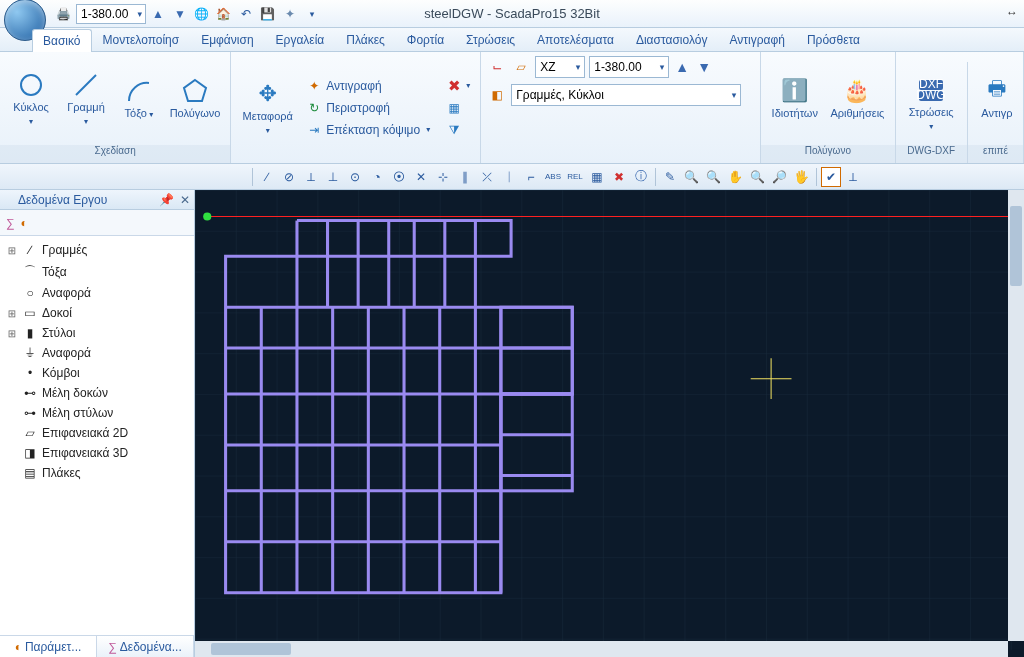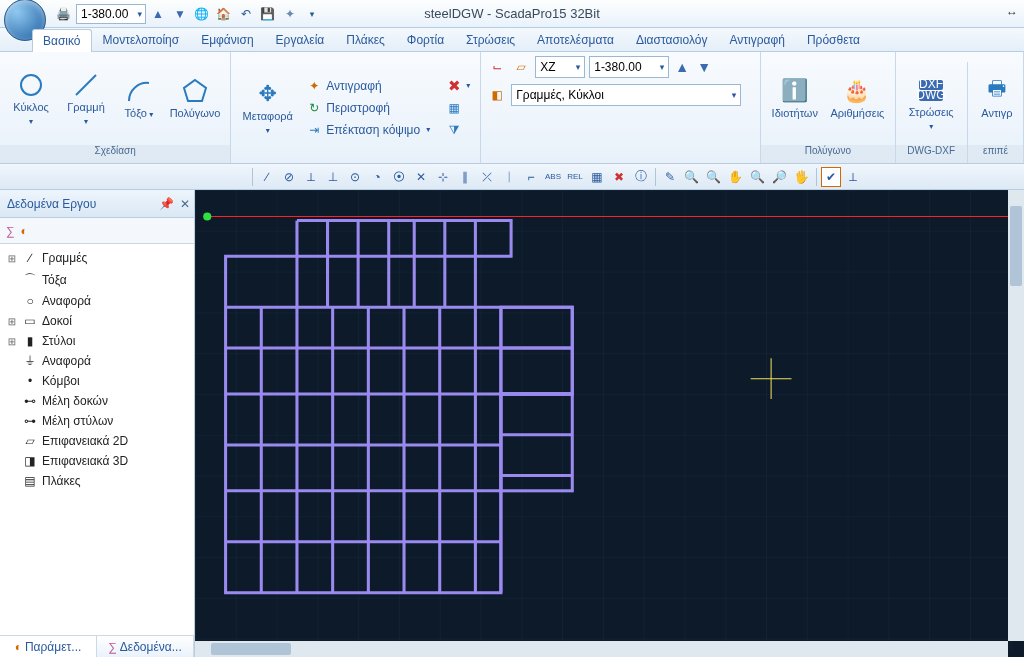--- a/index.html
+++ b/index.html
@@ -42,21 +42,21 @@
 .combo.long { min-width: 230px; }
 
 
 .toolbar-strip { height: 26px; background: linear-gradient(#f0f6fc, #dde9f5); border-bottom: 1px solid #b8cde0; display: flex; align-items: center; padding-left: 250px; gap: 2px; }
 .tb-btn { width: 20px; height: 20px; display: flex; align-items: center; justify-content: center; cursor: pointer; color: #2a5a9e; font-size: 12px; }
 .tb-sep { width: 1px; height: 18px; background: #b0c4d8; margin: 0 2px; }
 
 
 .main { display: flex; height: 467px; }
 .sidebar { width: 195px; background: #fff; border-right: 1px solid #b8cde0; display: flex; flex-direction: column; }
-.side-title { height: 28px; background: linear-gradient(#eef5fc, #dae8f5); border-bottom: 1px solid #b8cde0; display: flex; align-items: center; padding: 0 7px; color: #2a5a9e; font-size: 11px; position: relative; }
+.side-title { height: 20px; background: linear-gradient(#eef5fc, #dae8f5); border-bottom: 1px solid #b8cde0; display: flex; align-items: center; padding: 0 18px; color: #2a5a9e; font-size: 11px; position: relative; }
 .side-title .pin { position: absolute; right: 20px; color: #4a6a8e; cursor: pointer; }
 .side-title .close { position: absolute; right: 4px; color: #4a6a8e; cursor: pointer; }
 .side-tabs { height: 26px; background: #f4f8fc; border-bottom: 1px solid #cad8e8; display: flex; align-items: center; gap: 6px; padding: 0 6px; }
 .side-tabs .sico { cursor: pointer; }
 .tree { flex: 1; overflow: auto; padding: 4px 2px; }
 .tree-item { display: flex; align-items: center; gap: 4px; padding: 3px 4px; color: #222; cursor: pointer; }
 .tree-item .exp { width: 12px; color: #666; font-size: 10px; text-align: center; }
 .tree-item .tico { width: 16px; display: flex; justify-content: center; }
 .side-bottom { height: 22px; border-top: 1px solid #cad8e8; display: flex; }
 .side-bottom .btab { flex: 1; display: flex; align-items: center; justify-content: center; gap: 3px; font-size: 10px; color: #2a5a9e; border-right: 1px solid #cad8e8; background: linear-gradient(#fff,#eaf2fa); cursor:pointer; overflow:hidden;}

